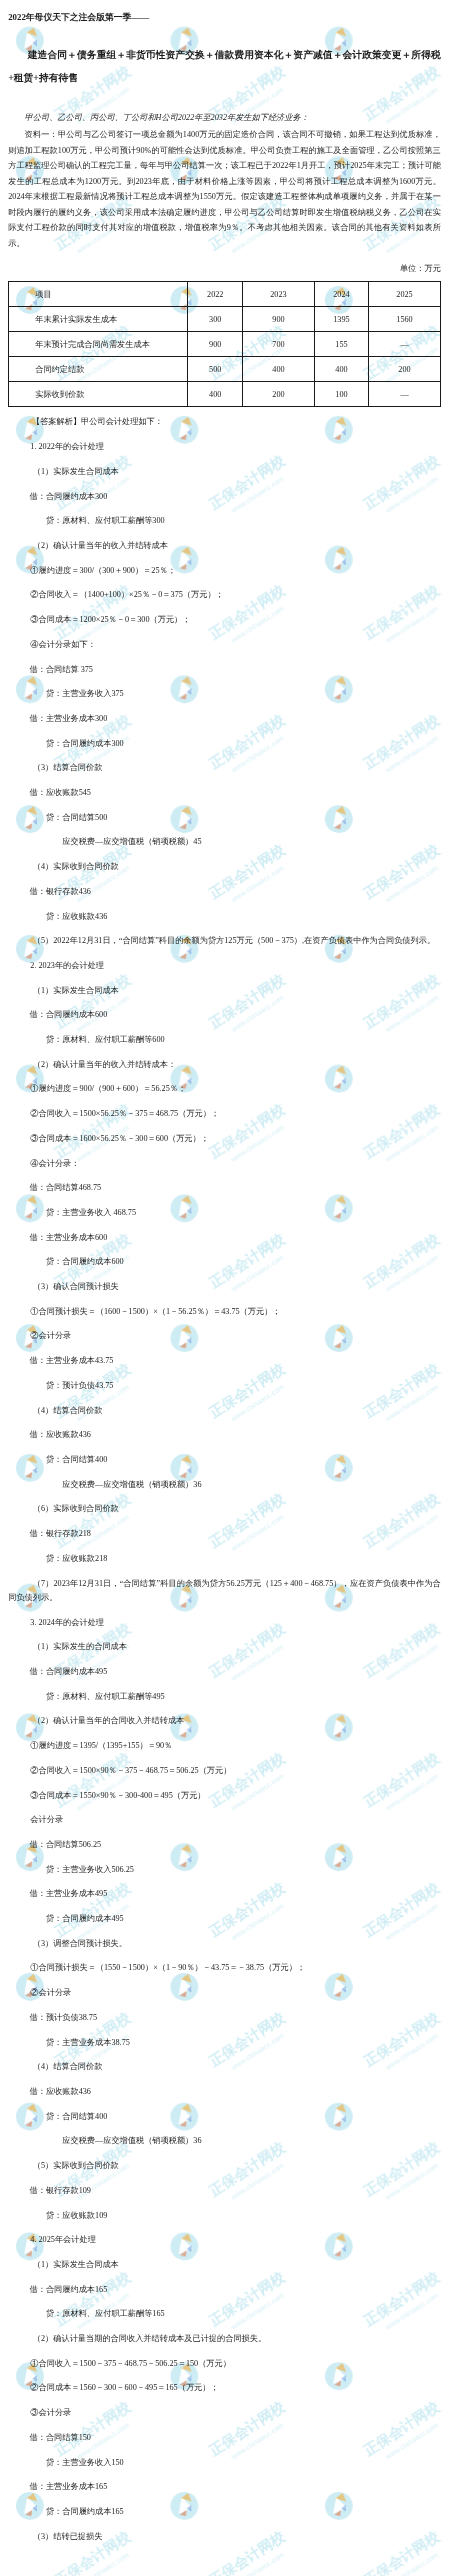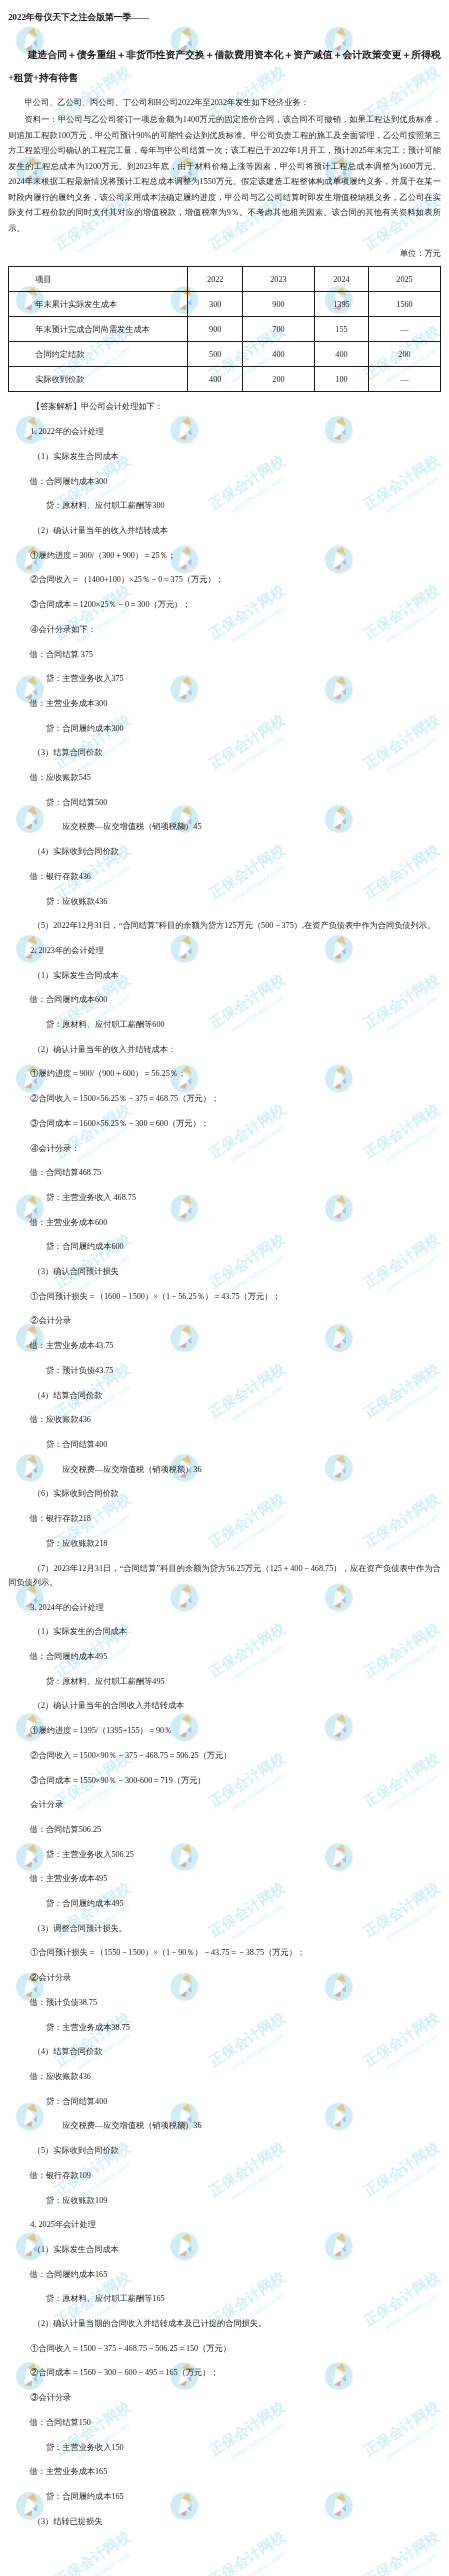--- a/index.html
+++ b/index.html
@@ -11,21 +11,21 @@
   .wm{position:absolute;left:0;top:0;z-index:0;}
   .wm-brand{font-size:28px;font-weight:bold;fill:#3bb3d0;fill-opacity:0.24;
     font-family:"Liberation Serif","DejaVu Serif",serif;}
   .wm-site{font-size:14px;fill:#3bb3d0;fill-opacity:0.22;
     font-family:"Liberation Sans","DejaVu Sans",sans-serif;}
   .content{position:relative;z-index:1;padding:0 8.2px;}
   .title{margin-top:10.3px;line-height:15.5px;font-size:8.8px;font-weight:bold;text-align:left;}
   .subtitle{margin-top:17px;font-size:9.8px;font-weight:bold;line-height:23px;
     text-indent:2em;text-align:justify;}
   .body-para{margin:0;line-height:15.5px;font-size:8.2px;text-indent:2em;text-align:justify;}
-  .intro{margin-top:6px;}
+  .intro{margin-top:21px;font-style:italic;}
   .material{margin-top:2px;}
   .unit{margin-top:9.3px;line-height:15.5px;font-size:8.2px;text-indent:1.3em;text-align:right;}
   table.data-table{margin-top:5.2px;width:100%;border-collapse:collapse;}
   table.data-table td{border:1px solid #1a1a1a;height:24px;font-size:8.2px;
     text-align:center;vertical-align:middle;padding:0;}
   table.data-table td.lbl{text-align:left;padding-left:26px;}
   .ans-heading{margin-top:8.2px;line-height:14.4px;font-size:8.2px;text-indent:2.9em;}
   .ln{line-height:14.4px;margin:0 0 10.3px 0;font-size:8.2px;}
   .t-section{text-indent:2.7em;}
   .t-sub{text-indent:3em;}
@@ -169,21 +169,21 @@
         <div class="ln t-debit">借：银行存款218</div>
         <div class="ln t-credit">贷：应收账款218</div>
         <div class="ln t-para">（7）2023年12月31日，“合同结算”科目的余额为贷方56.25万元（125＋400－468.75），应在资产负债表中作为合同负债列示。</div>
         <div class="ln t-section">3. 2024年的会计处理</div>
         <div class="ln t-sub">（1）实际发生的合同成本</div>
         <div class="ln t-debit">借：合同履约成本495</div>
         <div class="ln t-credit">贷：原材料、应付职工薪酬等495</div>
         <div class="ln t-sub">（2）确认计量当年的合同收入并结转成本</div>
         <div class="ln t-item">①履约进度＝1395/（1395+155）＝90％</div>
         <div class="ln t-item">②合同收入＝1500×90％－375－468.75＝506.25（万元）</div>
-        <div class="ln t-item">③合同成本＝1550×90％－300-600＝719（万元）</div>
+        <div class="ln t-item">③合同成本＝1550×90％－300-400＝495（万元）</div>
         <div class="ln t-item">会计分录</div>
         <div class="ln t-debit">借：合同结算506.25</div>
         <div class="ln t-credit">贷：主营业务收入506.25</div>
         <div class="ln t-debit">借：主营业务成本495</div>
         <div class="ln t-credit">贷：合同履约成本495</div>
         <div class="ln t-sub">（3）调整合同预计损失。</div>
         <div class="ln t-item">①合同预计损失＝（1550－1500）×（1－90％）－43.75＝－38.75（万元）；</div>
         <div class="ln t-item">②会计分录</div>
         <div class="ln t-debit">借：预计负债38.75</div>
         <div class="ln t-credit">贷：主营业务成本38.75</div>

